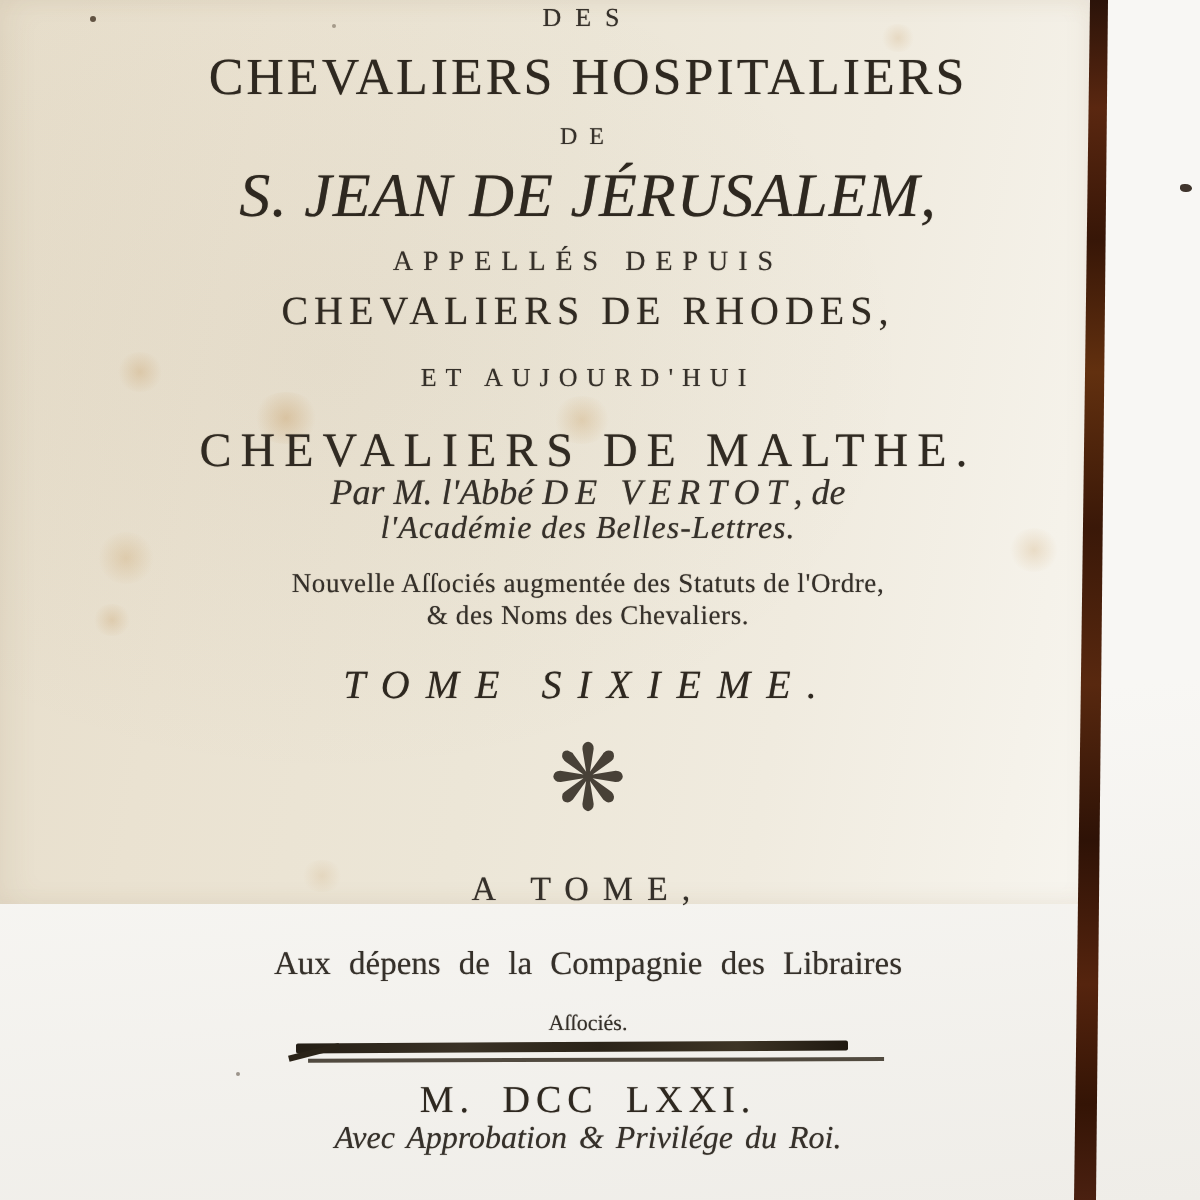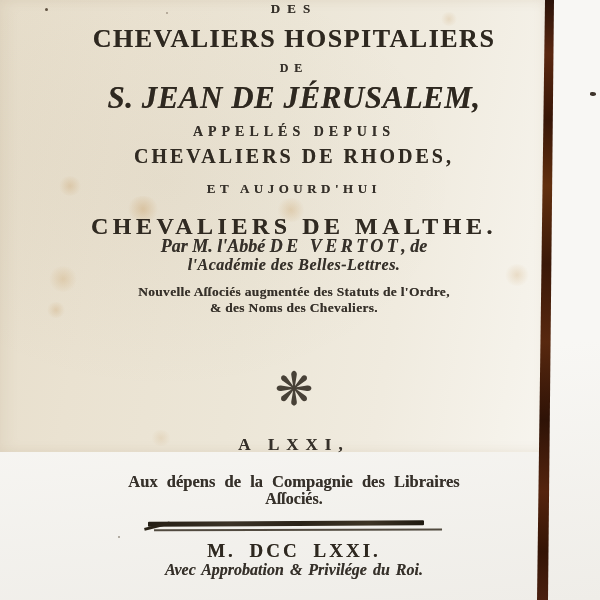--- a/index.html
+++ b/index.html
@@ -4,21 +4,21 @@
 <style>
   html,body{margin:0;padding:0;}
   body{width:600px;height:600px;overflow:hidden;background:#f7f6f3;font-family:"Liberation Serif",serif;}
   .stage{position:relative;width:600px;height:600px;background:linear-gradient(175deg,var(--background,#f8f7f4) 60%,#efede8 100%);}
 
   
   .page{position:absolute;left:0;top:0;width:547px;height:452px;
     background:
       radial-gradient(ellipse 420px 300px at 30% 40%, rgba(120,95,55,0.05), rgba(0,0,0,0) 70%),
       linear-gradient(100deg,#e6ddca 0%,#eae2d1 22%,var(--paper,#ece6d7) 48%,#f0ebdf 72%,#f5f2ea 92%,#f7f5ef 100%);
-    box-shadow:inset 6px 0 14px rgba(130,100,60,0.07), inset -6px 0 10px rgba(150,120,80,0.06);font-weight:bold;}
+    box-shadow:inset 6px 0 14px rgba(130,100,60,0.07), inset -6px 0 10px rgba(150,120,80,0.06);}
 
   
   .edge{position:absolute;left:535px;top:0;width:22px;height:600px;
     clip-path:polygon(10px 0,19px 0,13px 100%,2px 100%);
     background:linear-gradient(to bottom,#2b1309 0%,#5a2710 9%,#371607 20%,#62300f 31%,#3a1808 44%,#58280f 57%,#2e1206 70%,#55240e 82%,#341405 92%,#4a2010 100%);}
 
   
   .spot{position:absolute;border-radius:50%;pointer-events:none;}
   .s1{left:126px;top:196px;width:34px;height:26px;background:radial-gradient(circle,rgba(196,152,92,0.38),rgba(196,152,92,0) 70%);}
   .s2{left:276px;top:198px;width:30px;height:24px;background:radial-gradient(circle,rgba(200,158,98,0.32),rgba(200,158,98,0) 70%);}
@@ -49,21 +49,21 @@
   .st4{top:213px;font-size:24px;letter-spacing:4.5px;color:#302a22;}
   .auth{top:236px;font-size:18px;font-style:italic;}
   .auth .sp{letter-spacing:3.5px;}
   .acad{top:256px;font-size:16px;font-style:italic;letter-spacing:.5px;}
   .ed1{top:284px;font-size:13.5px;letter-spacing:.3px;}
   .ed2{top:300px;font-size:13.5px;letter-spacing:.3px;}
   .vol{top:332px;font-size:20px;font-style:italic;letter-spacing:8px;color:#2e2820;}
   .orn{top:366px;font-size:46px;line-height:46px;font-family:"DejaVu Sans",sans-serif;color:#3a332a;text-shadow:none;opacity:.92;}
   .city{top:435px;font-size:17px;letter-spacing:7px;}
   .imp1{top:472px;font-size:16.5px;word-spacing:5px;}
-  .imp2{top:490px;font-size:16px;}
+  .imp2{top:506px;font-size:11px;}
   .date{top:540px;font-size:19px;letter-spacing:3px;word-spacing:6px;color:#2e2820;}
   .priv{top:561px;font-size:16px;font-style:italic;word-spacing:2px;}
 
   
   .rule{position:absolute;left:148px;top:521px;width:276px;height:5px;background:linear-gradient(90deg,#241e15,#3a3226 30%,#2a2318 55%,#3d3425 80%,#1f1910);border-radius:1px;transform:rotate(-.3deg);}
   .rule::before{content:"";position:absolute;left:-4px;top:3px;width:26px;height:3px;background:#2a2318;transform:rotate(-14deg);}
   .rule::after{content:"";position:absolute;left:6px;top:8px;width:288px;height:1.6px;background:rgba(40,32,20,.8);transform:rotate(.15deg);}
 </style>
 </head>
 <body>
@@ -87,24 +87,25 @@
     <div class="line st3">ET AUJOURD'HUI</div>
     <div class="line st2">CHEVALIERS DE RHODES,</div>
     <div class="line st4">CHEVALIERS DE MALTHE.</div>
 
     <div class="line auth"><span>Par M. l'Abbé </span><span class="sp">DE VERTOT</span><span>, de</span></div>
     <div class="line acad">l'Académie des Belles-Lettres.</div>
 
     <div class="line ed1">Nouvelle Aſſociés augmentée des Statuts de l'Ordre,</div>
     <div class="line ed2">&amp; des Noms des Chevaliers.</div>
 
+    <div class="line vol">TOME SIXIEME.</div>
 
     <div class="line orn">❋</div>
 
-    <div class="line city">A LXXI,</div>
+    <div class="line city">A TOME,</div>
     <div class="line imp1">Aux dépens de la Compagnie des Libraires</div>
     <div class="line imp2">Aſſociés.</div>
 
     <div class="rule"></div>
 
     <div class="line date">M. DCC LXXI.</div>
     <div class="line priv">Avec Approbation &amp; Privilége du Roi.</div>
 
     <div class="speck k1"></div>
     <div class="speck k2"></div>

